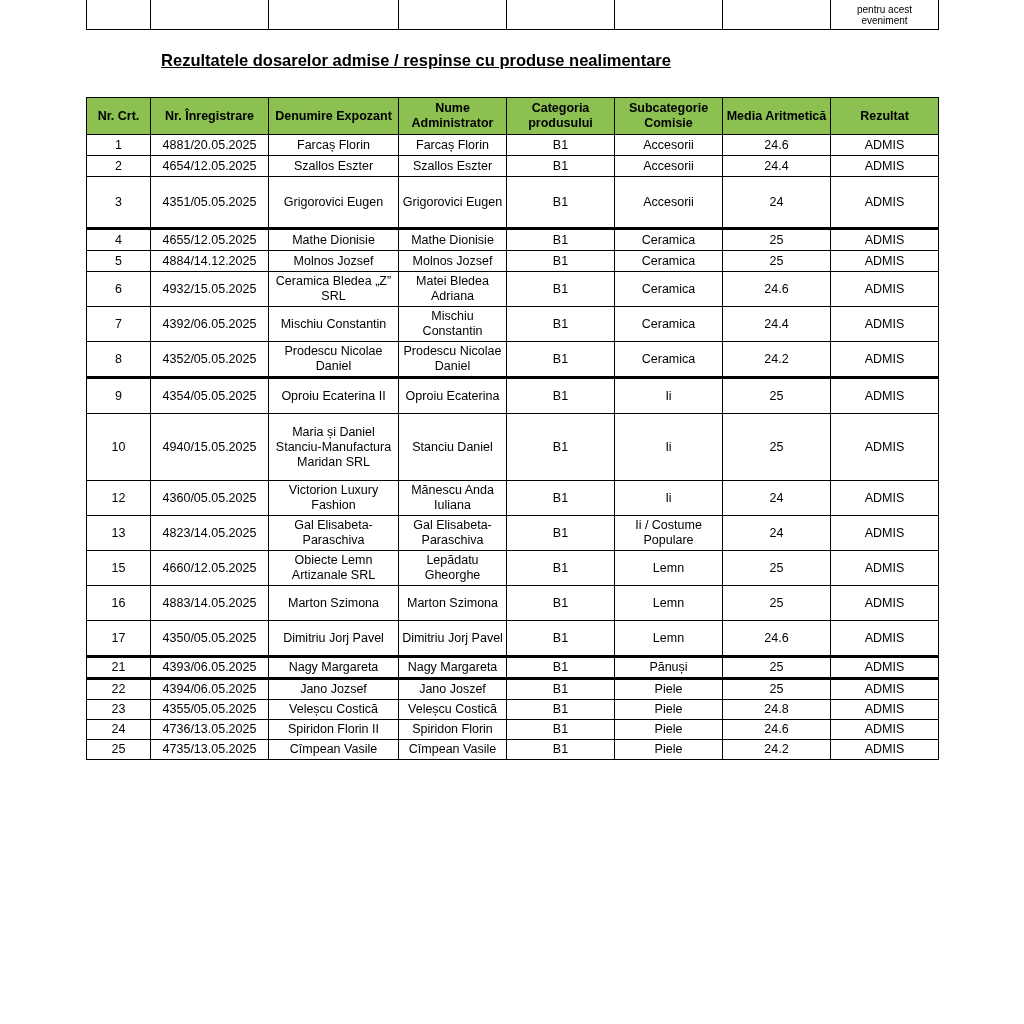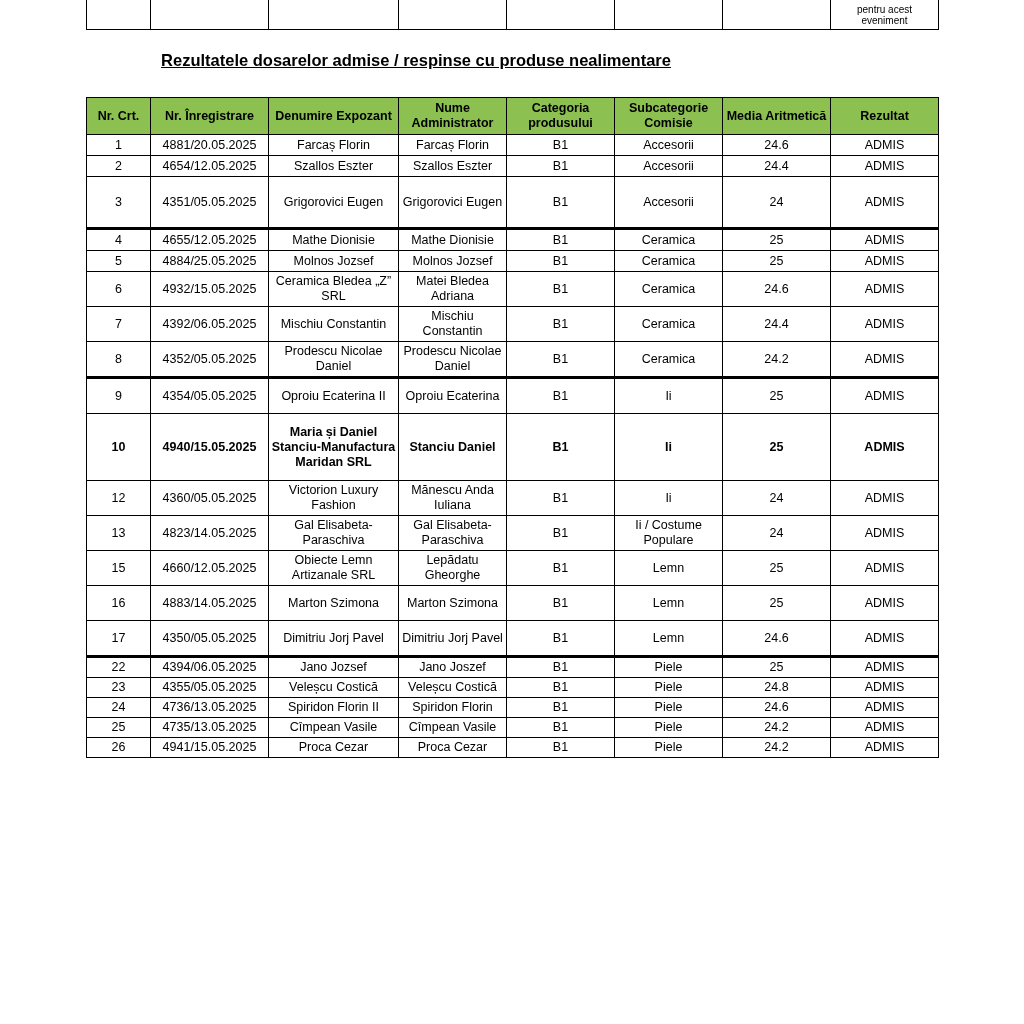--- a/index.html
+++ b/index.html
@@ -11,21 +11,21 @@
   #prev-table { top: -20px; }
   #prev-table td { height: 45px; vertical-align: bottom; padding-bottom: 3px; }
   #prev-table .note { font-size: 10px; line-height: 11px; }
   #title { position: absolute; top: 51px; left: 0; width: 832px; text-align: center; font-weight: bold; font-size: 16.5px; text-decoration: underline; }
   #main-table { top: 97px; }
   #main-table th { background: #8cc152; font-weight: bold; font-size: 12.5px; height: 36px; line-height: 15px; }
   tr.group-start td { border-top: 3px solid #000; }
   tr.h1 td { height: 20px; }
   tr.h2 td { height: 34px; }
   tr.h3 td { height: 50px; }
-  tr.h4 td { height: 66px; font-weight: bold; }
+  tr.h4 td { height: 66px; }
   tr.hs td { height: 19px; }
 </style>
 </head>
 <body>
 
 <table id="prev-table">
   <colgroup>
       <col class="c0">
       <col class="c1">
       <col class="c2">
@@ -110,21 +110,21 @@
         <td>4655/12.05.2025</td>
         <td>Mathe Dionisie</td>
         <td>Mathe Dionisie</td>
         <td>B1</td>
         <td>Ceramica</td>
         <td>25</td>
         <td>ADMIS</td>
       </tr>
       <tr class="h1">
         <td>5</td>
-        <td>4884/25.05.2025</td>
+        <td>4884/14.12.2025</td>
         <td>Molnos Jozsef</td>
         <td>Molnos Jozsef</td>
         <td>B1</td>
         <td>Ceramica</td>
         <td>25</td>
         <td>ADMIS</td>
       </tr>
       <tr class="h2">
         <td>6</td>
         <td>4932/15.05.2025</td>
@@ -219,20 +219,30 @@
         <td>17</td>
         <td>4350/05.05.2025</td>
         <td>Dimitriu Jorj Pavel</td>
         <td>Dimitriu Jorj Pavel</td>
         <td>B1</td>
         <td>Lemn</td>
         <td>24.6</td>
         <td>ADMIS</td>
       </tr>
       <tr class="hs group-start">
+        <td>21</td>
+        <td>4393/06.05.2025</td>
+        <td>Nagy Margareta</td>
+        <td>Nagy Margareta</td>
+        <td>B1</td>
+        <td>Pănuși</td>
+        <td>25</td>
+        <td>ADMIS</td>
+      </tr>
+      <tr class="hs group-start">
         <td>22</td>
         <td>4394/06.05.2025</td>
         <td>Jano Jozsef</td>
         <td>Jano Joszef</td>
         <td>B1</td>
         <td>Piele</td>
         <td>25</td>
         <td>ADMIS</td>
       </tr>
       <tr class="hs">
@@ -258,24 +268,14 @@
       <tr class="hs">
         <td>25</td>
         <td>4735/13.05.2025</td>
         <td>Cîmpean Vasile</td>
         <td>Cîmpean Vasile</td>
         <td>B1</td>
         <td>Piele</td>
         <td>24.2</td>
         <td>ADMIS</td>
       </tr>
-      <tr class="hs">
-        <td>26</td>
-        <td>4941/15.05.2025</td>
-        <td>Proca Cezar</td>
-        <td>Proca Cezar</td>
-        <td>B1</td>
-        <td>Piele</td>
-        <td>24.2</td>
-        <td>ADMIS</td>
-      </tr>
     </tbody>
 </table>
 
 </body></html>

